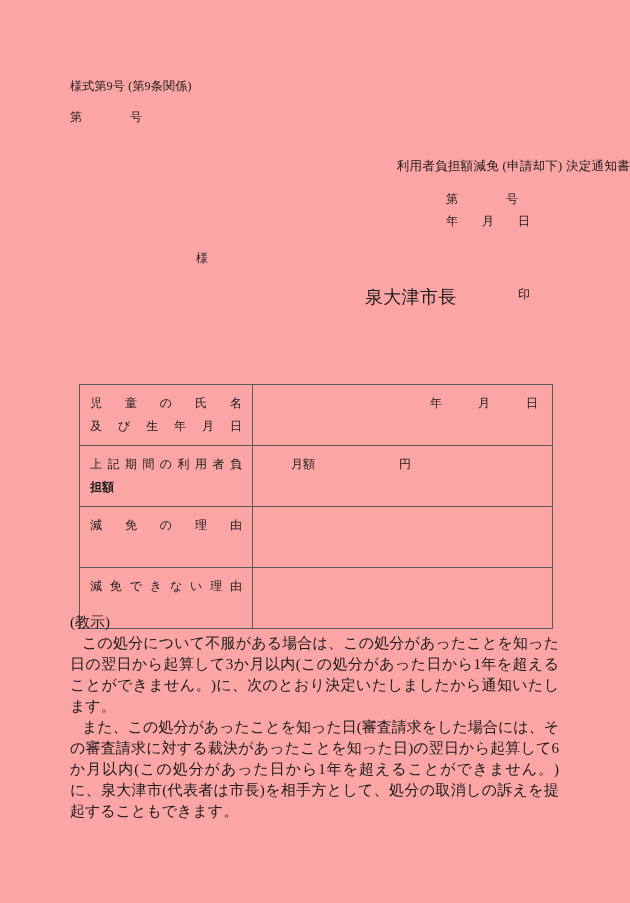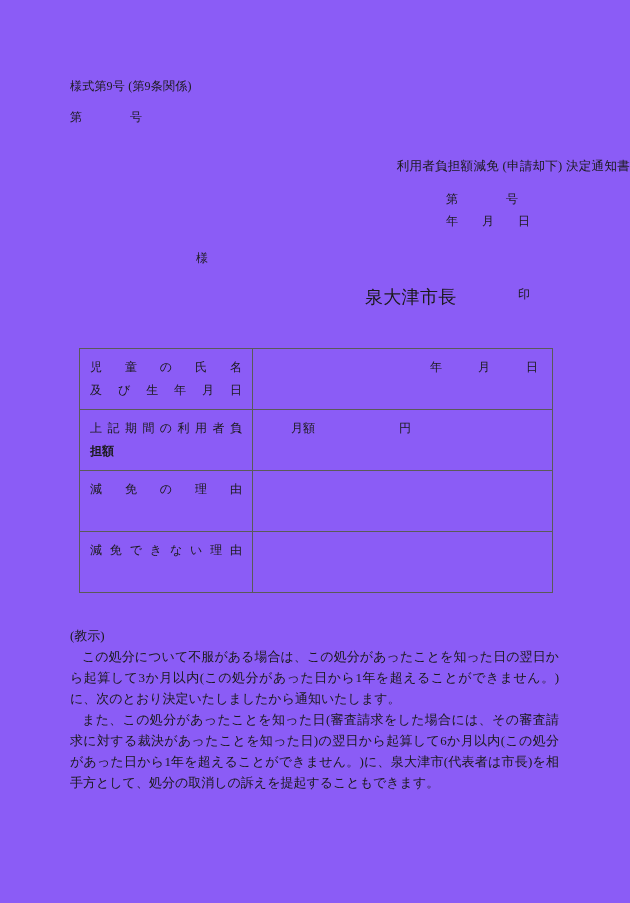--- a/index.html
+++ b/index.html
@@ -15,21 +15,21 @@
     color: #1a1a1a;
     font-size: 11.5px;
     overflow: hidden;
   }
 
   .page {
     position: absolute;
     left: 0; top: 0;
     width: 630px;
     height: 903px;
-    background: #8b5cf6;
+    background: #fca5a5;
   }
 
   
   .abs { position: absolute; white-space: pre; }
   .line { line-height: 1.0; }
 
   
   #form-no {
     left: 70px; top: 80px;
     font-size: 12px;
@@ -87,21 +87,21 @@
     text-align: justify;
     text-justify: inter-character;
     text-indent: 0;
   }
   #intro .ind { display: inline-block; width: 46px; }
 
   
   #decision-table {
     position: absolute;
     left: 79px;
-    top: 348px;
+    top: 384px;
     width: 474px;
     border-collapse: collapse;
     table-layout: fixed;
     font-size: 12px;
   }
   #decision-table td {
     border: 1px solid #5a5a5a;
     padding: 0;
     vertical-align: top;
   }
@@ -131,22 +131,21 @@
   .v-line { display: block; line-height: 23px; white-space: pre; }
   .v-right { display: block; line-height: 23px; text-align: right; white-space: pre; }
   .v-dateright { display: block; line-height: 23px; text-align: right; white-space: pre; }
 
   
   #instructions {
     position: absolute;
     left: 70px;
     top: 612px;
     width: 489px;
-    font-size: 13px;
-    margin-top: 13px;
+    font-size: 15px;
   }
   #instructions .heading {
     display: block;
     line-height: 21px;
     white-space: pre;
   }
   #instructions p {
     margin: 0;
     line-height: 21px;
     text-align: justify;

